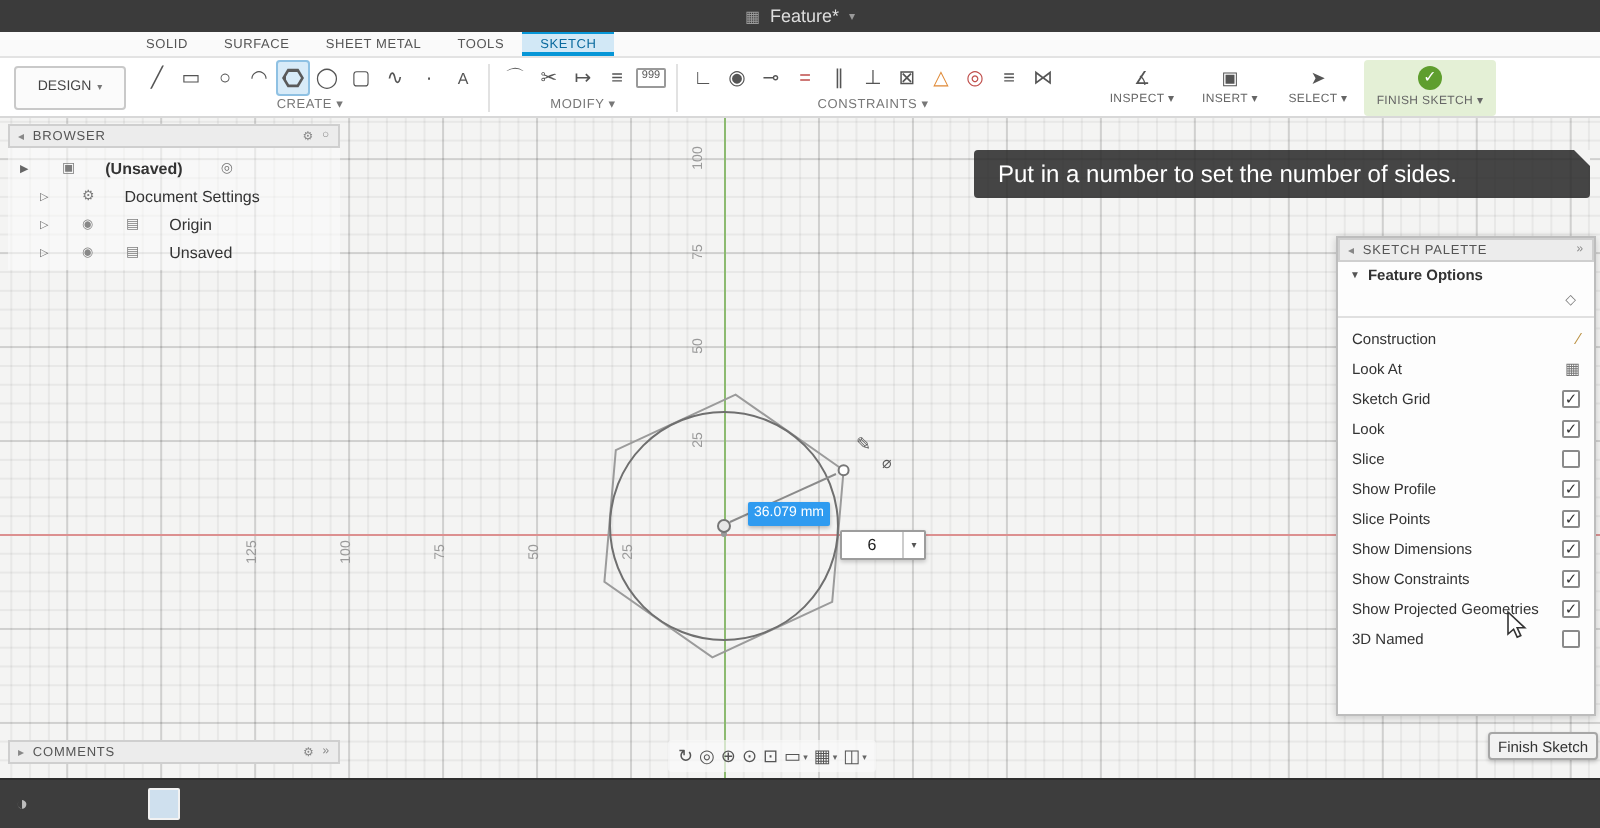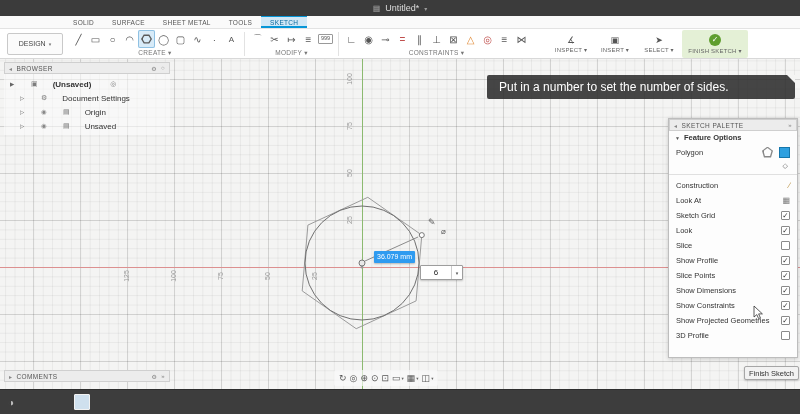--- a/index.html
+++ b/index.html
@@ -124,21 +124,21 @@
   .bb-ico{font-size:10px;color:#bdbdbd;margin-left:8px}
   .bb-tile{width:16px;height:16px;margin-left:60px;background:#cfe0ee;border:1px solid #f2f2f2;border-radius:1px}
 </style>
 </head>
 <body>
 
 <div class="screen">
 
   <div class="titlebar">
     <span class="tb-ico">▦</span>
-    <span>Untitled*</span>
+    <span>Feature*</span>
     <span class="tb-caret">▾</span>
   </div>
 
   <div class="tabbar">
     <span class="tab">SOLID</span>
     <span class="tab">SURFACE</span>
     <span class="tab">SHEET METAL</span>
     <span class="tab">TOOLS</span>
     <span class="tab active">SKETCH</span>
   </div>
@@ -336,25 +336,20 @@
       <div class="panel-head">
         <span class="ph-ico">◂</span>
         <span>SKETCH PALETTE</span>
         <span class="spacer"></span>
         <span class="ph-ico">»</span>
       </div>
       <div class="psection">
         <span class="pcaret">▼</span>
         <span>Feature Options</span>
       </div>
-      <div class="prow poly-row">
-        <span class="plab">Polygon</span>
-        <span class="pent"></span>
-        <span class="swatch"></span>
-      </div>
       <div class="mode-row">
         <span class="mode-ico">◇</span>
       </div>
       <div class="pdivider"></div>
       <div class="prow">
         <span class="plab">Construction</span>
         <span class="pic construction">∕</span>
       </div>
       <div class="prow">
         <span class="plab">Look At</span>
@@ -386,21 +381,21 @@
       </div>
       <div class="prow">
         <span class="plab">Show Constraints</span>
         <span class="cb">✓</span>
       </div>
       <div class="prow">
         <span class="plab">Show Projected Geometries</span>
         <span class="cb">✓</span>
       </div>
       <div class="prow">
-        <span class="plab">3D Profile</span>
+        <span class="plab">3D Named</span>
         <span class="cb"></span>
       </div>
     </div>
 
     <div class="finish-sketch-btn">Finish Sketch</div>
 
     <div class="cursor">
       <svg width="12" height="16" viewBox="0 0 12 16">
         <path d="M1,1 L1,12 L3.8,9.6 L5.6,13.6 L7.4,12.8 L5.6,8.9 L9.4,8.9 Z" fill="#fff" stroke="#333" stroke-width="0.8"></path>
       </svg>

